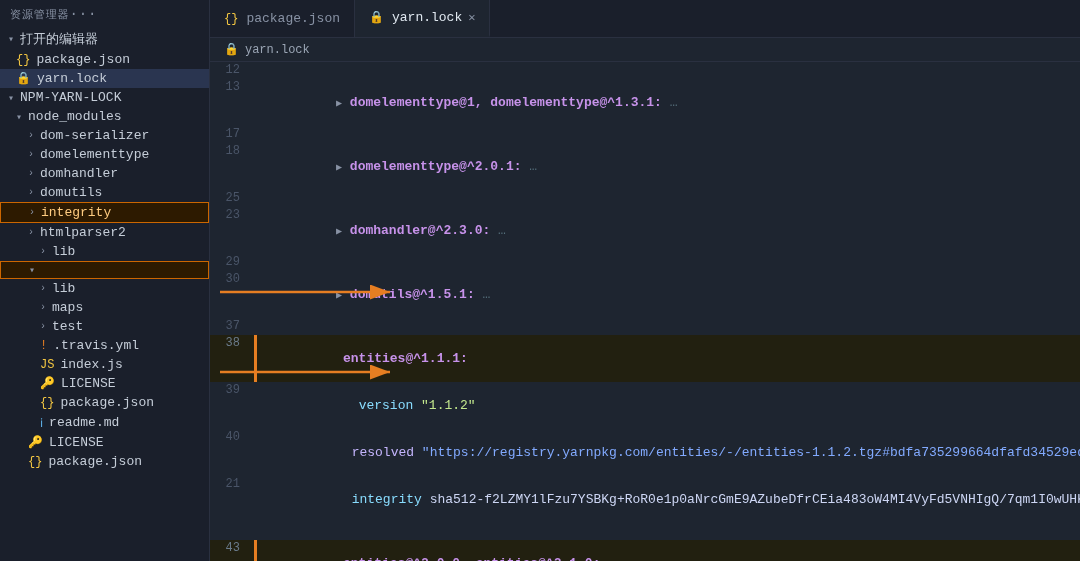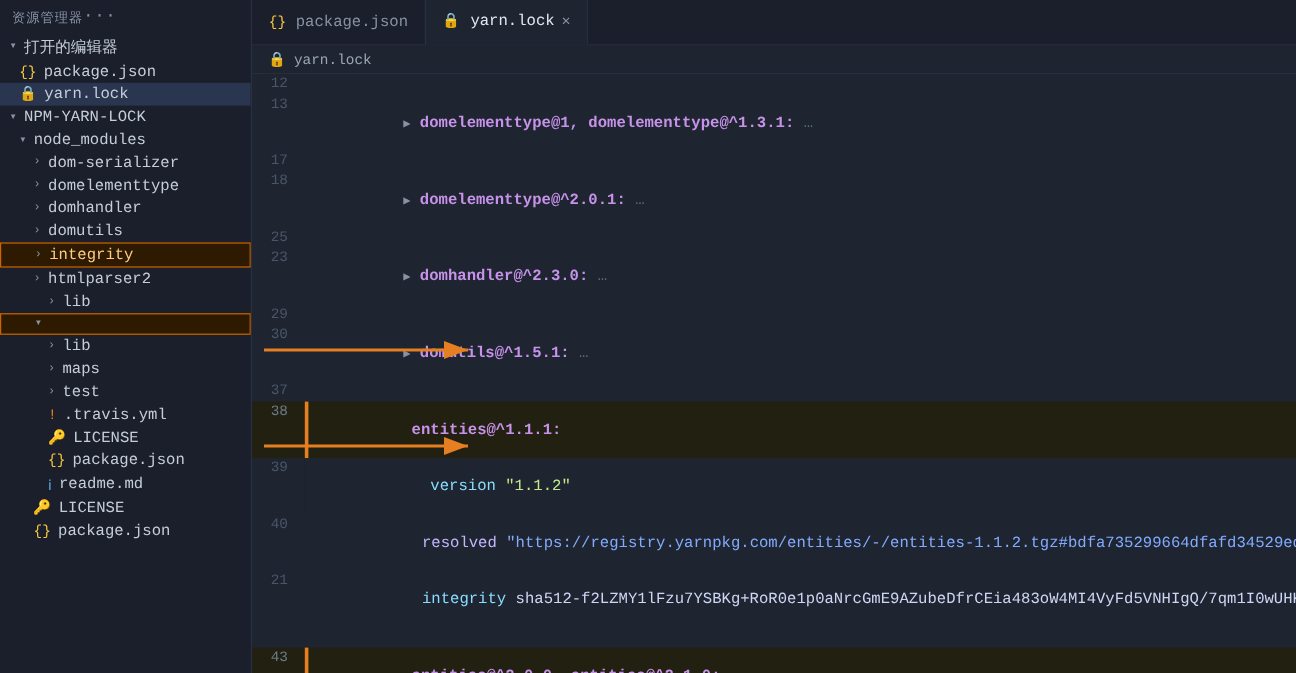--- a/index.html
+++ b/index.html
@@ -269,20 +269,24 @@
   </div>
   <div class="sidebar-item indent-3">
     <span class="chevron">›</span>
     <span>test</span>
   </div>
   <div class="sidebar-item indent-3">
     <span class="file-icon icon-yml">!</span>
     <span>.travis.yml</span>
   </div>
   <div class="sidebar-item indent-3">
+    <span class="file-icon icon-js">JS</span>
+    <span>index.js</span>
+  </div>
+  <div class="sidebar-item indent-3">
     <span class="file-icon icon-license">🔑</span>
     <span>LICENSE</span>
   </div>
   <div class="sidebar-item indent-3">
     <span class="file-icon icon-json">{}</span>
     <span>package.json</span>
   </div>
   <div class="sidebar-item indent-3">
     <span class="file-icon icon-info">ℹ</span>
     <span>readme.md</span>

